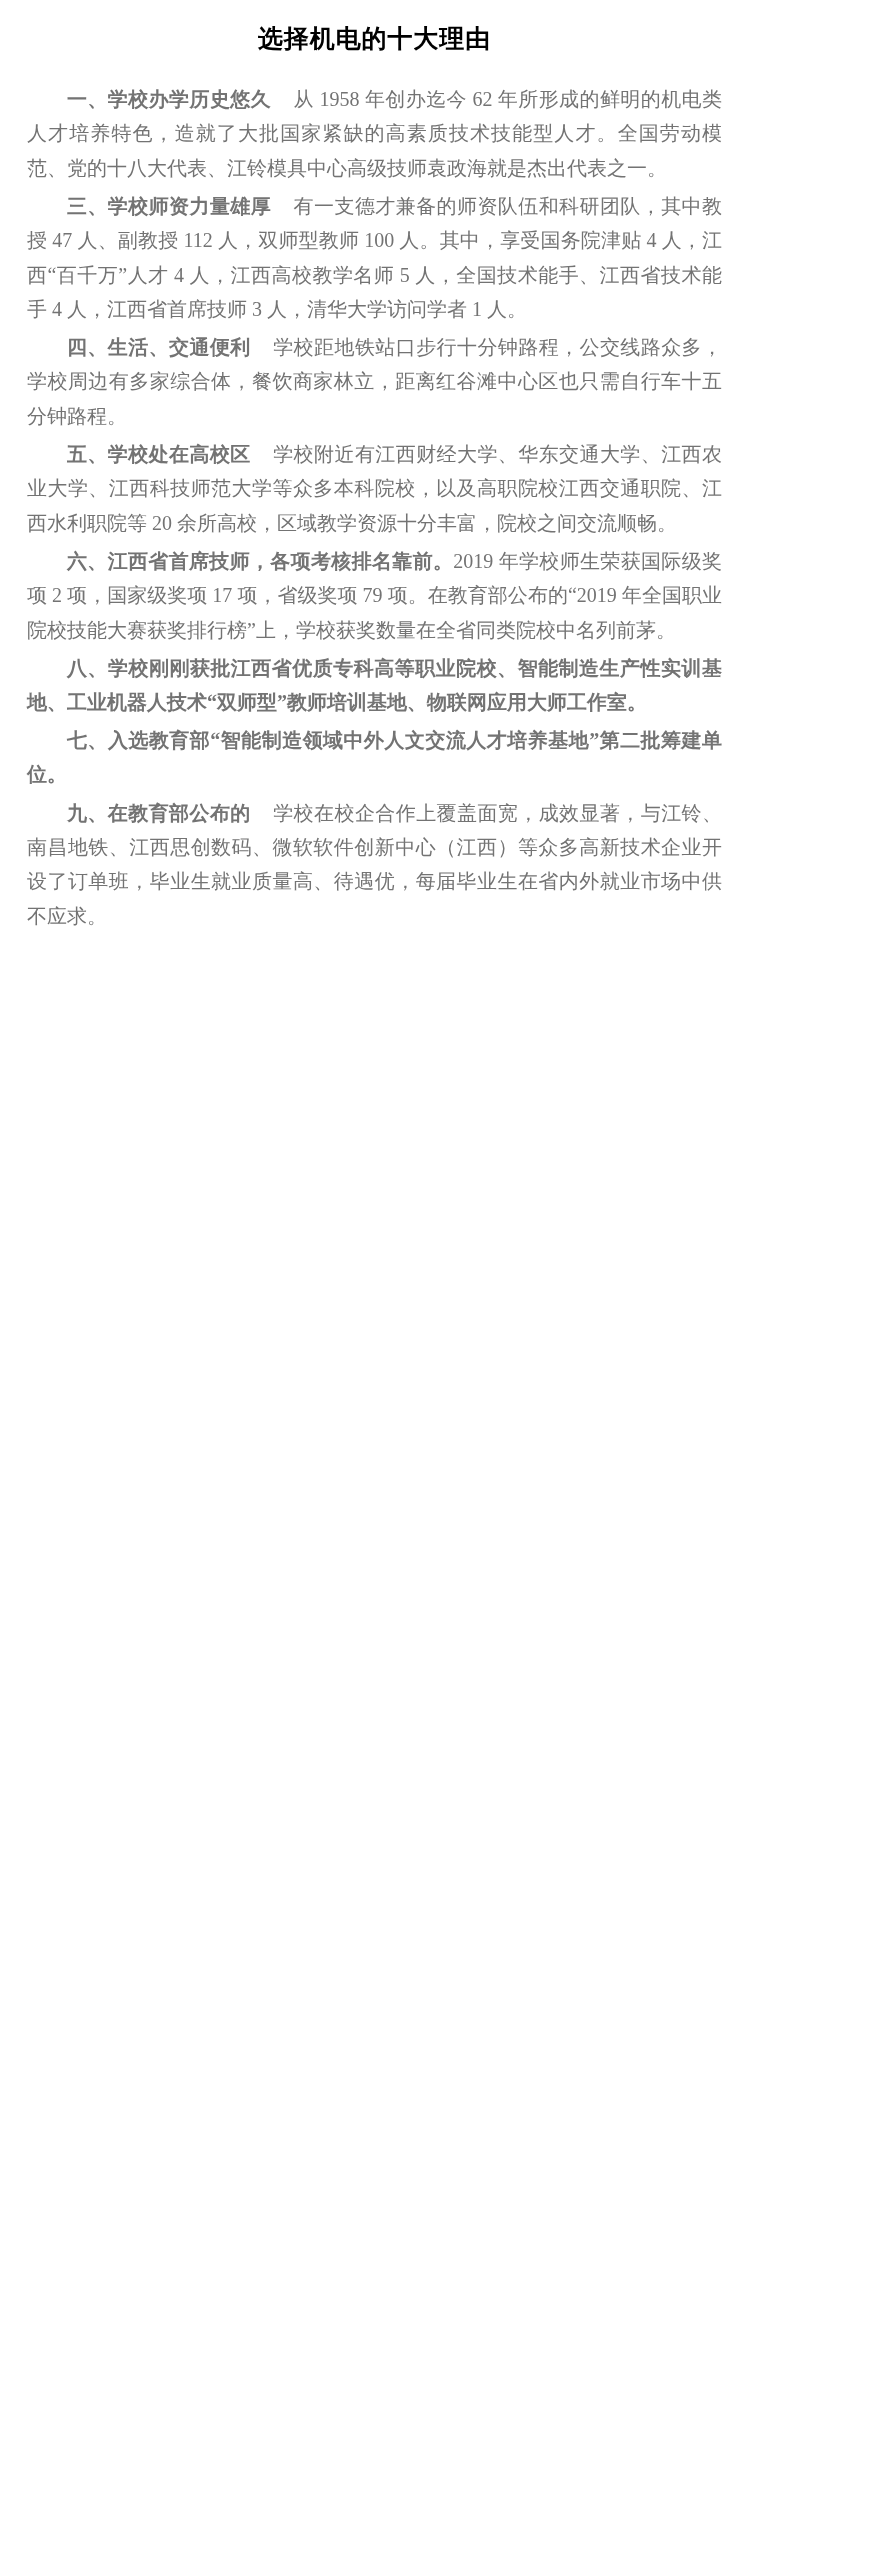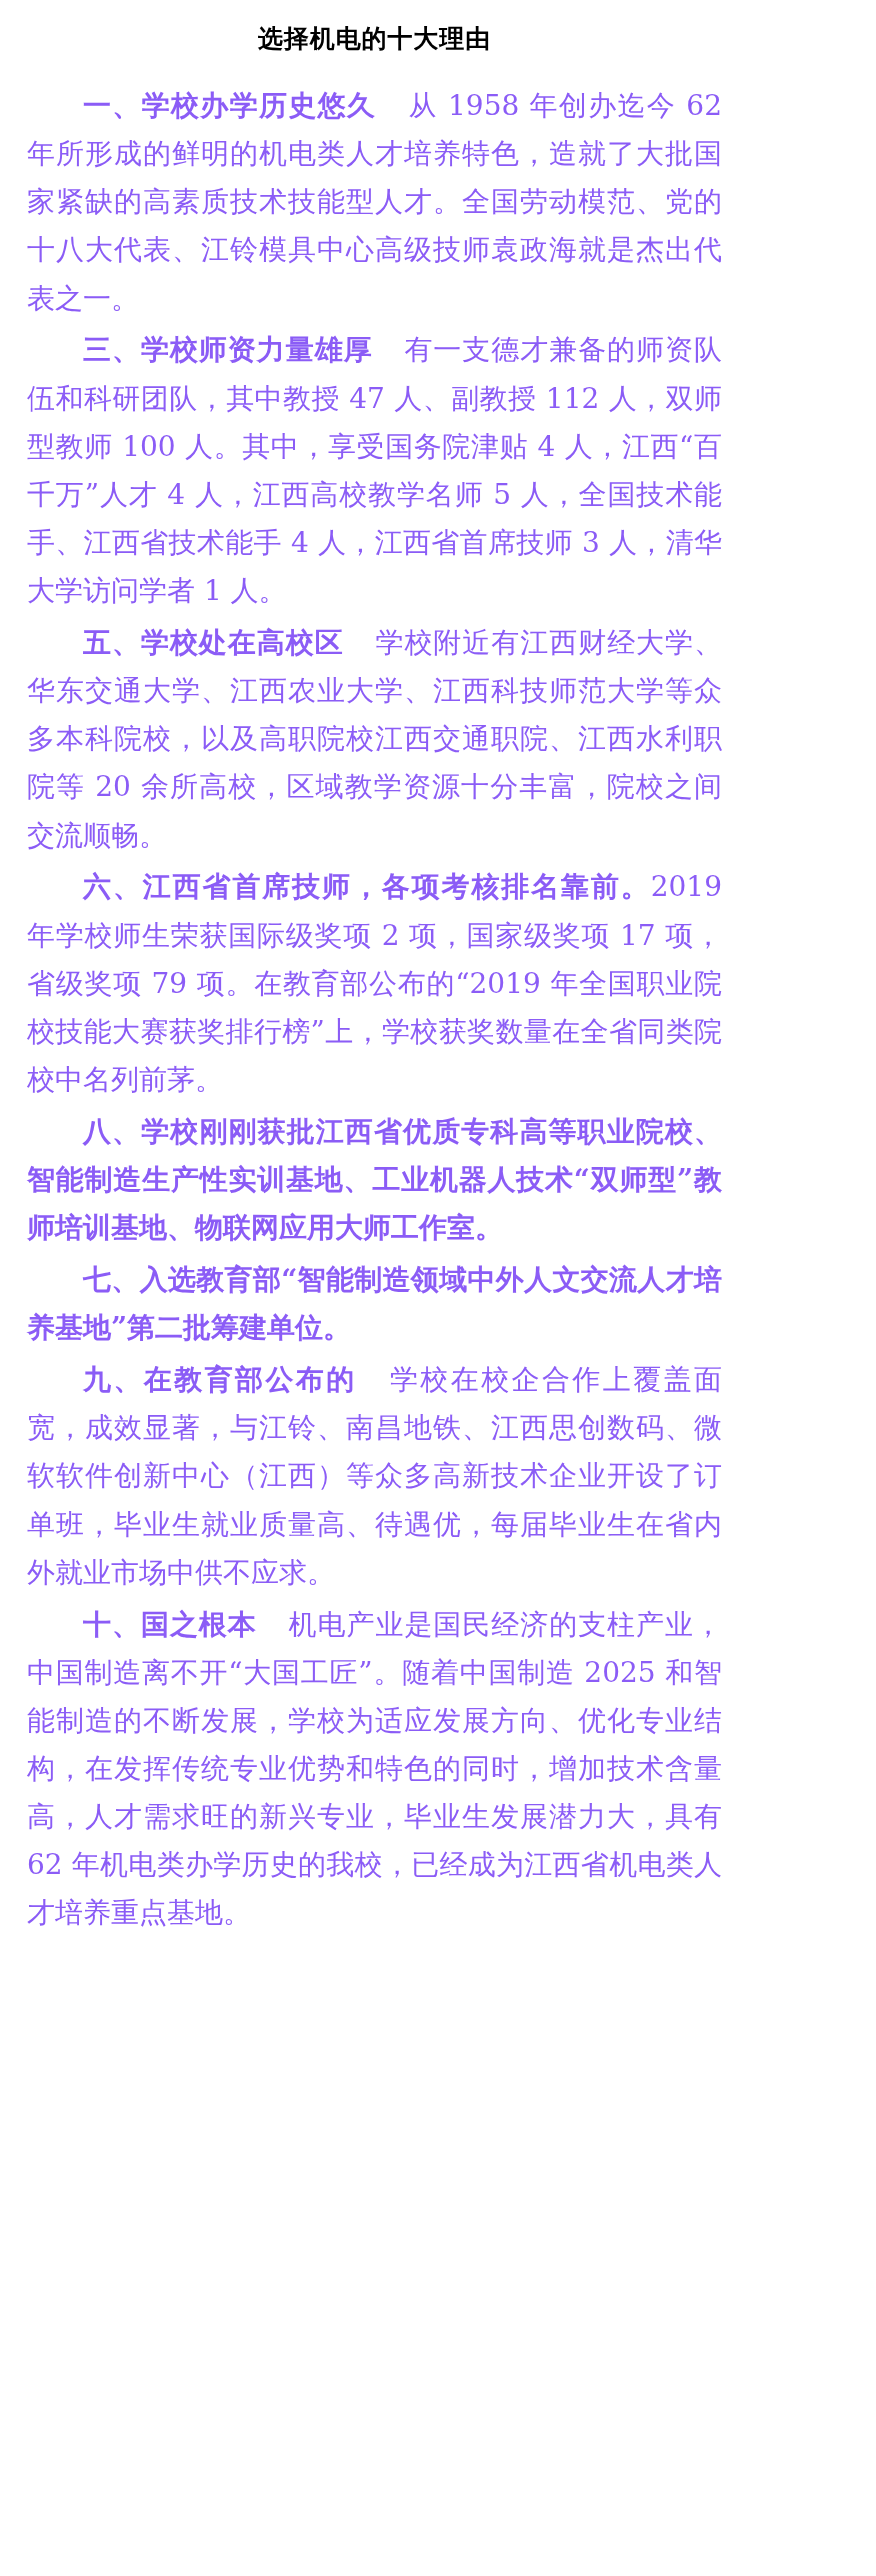--- a/index.html
+++ b/index.html
@@ -21,27 +21,28 @@
   }
   .doc-title {
     text-align: center;
     font-size: 25px;
     font-weight: bold;
     letter-spacing: 0.9px;
     margin: 5.5px 0 27px 0;
     color: #000000;
   }
   .para {
-    font-size: 28px;
+    font-size: 20px;
     line-height: 1.72;
     text-align: justify;
     text-justify: inter-ideograph;
     margin: 0 0 3.7px 0;
     text-indent: 2em;
-    color: #8b5cf6;
+    color: #737373;
+    font-family: Liberation Serif, serif;
   }
   .lead {
     font-weight: bold;
   }
   .gap {
     display: inline-block;
     width: 1.1em;
   }
 </style>
 </head>
@@ -53,20 +54,23 @@
 
   <p class="para">
     <span class="lead">一、学校办学历史悠久</span><span class="gap"></span><span>从 1958 年创办迄今 62 年所形成的鲜明的机电类人才培养特色，造就了大批国家紧缺的高素质技术技能型人才。全国劳动模范、党的十八大代表、江铃模具中心高级技师袁政海就是杰出代表之一。</span>
   </p>
 
 
   <p class="para">
     <span class="lead">三、学校师资力量雄厚</span><span class="gap"></span><span>有一支德才兼备的师资队伍和科研团队，其中教授 47 人、副教授 112 人，双师型教师 100 人。其中，享受国务院津贴 4 人，江西“百千万”人才 4 人，江西高校教学名师 5 人，全国技术能手、江西省技术能手 4 人，江西省首席技师 3 人，清华大学访问学者 1 人。</span>
   </p>
 
+  <p class="para">
+    <span class="lead">四、生活、交通便利</span><span class="gap"></span><span>学校距地铁站口步行十分钟路程，公交线路众多，学校周边有多家综合体，餐饮商家林立，距离红谷滩中心区也只需自行车十五分钟路程。</span>
+  </p>
 
   <p class="para">
     <span class="lead">五、学校处在高校区</span><span class="gap"></span><span>学校附近有江西财经大学、华东交通大学、江西农业大学、江西科技师范大学等众多本科院校，以及高职院校江西交通职院、江西水利职院等 20 余所高校，区域教学资源十分丰富，院校之间交流顺畅。</span>
   </p>
 
   <p class="para">
     <span class="lead">六、江西省首席技师，各项考核排名靠前。</span><span>2019 年学校师生荣获国际级奖项 2 项，国家级奖项 17 项，省级奖项 79 项。在教育部公布的“2019 年全国职业院校技能大赛获奖排行榜”上，学校获奖数量在全省同类院校中名列前茅。</span>
   </p>
 
   <p class="para">
@@ -74,18 +78,15 @@
   </p>
 
   <p class="para">
     <span class="lead">七、入选教育部“智能制造领域中外人文交流人才培养基地”第二批筹建单位。</span><span></span>
   </p>
 
   <p class="para">
     <span class="lead">九、在教育部公布的</span><span class="gap"></span><span>学校在校企合作上覆盖面宽，成效显著，与江铃、南昌地铁、江西思创数码、微软软件创新中心（江西）等众多高新技术企业开设了订单班，毕业生就业质量高、待遇优，每届毕业生在省内外就业市场中供不应求。</span>
   </p>
 
-  <p class="para">
-    <span class="lead">十、国之根本</span><span class="gap"></span><span>机电产业是国民经济的支柱产业，中国制造离不开“大国工匠”。随着中国制造 2025 和智能制造的不断发展，学校为适应发展方向、优化专业结构，在发挥传统专业优势和特色的同时，增加技术含量高，人才需求旺的新兴专业，毕业生发展潜力大，具有 62 年机电类办学历史的我校，已经成为江西省机电类人才培养重点基地。</span>
-  </p>
 
 </div>
 
 
 </body></html>

